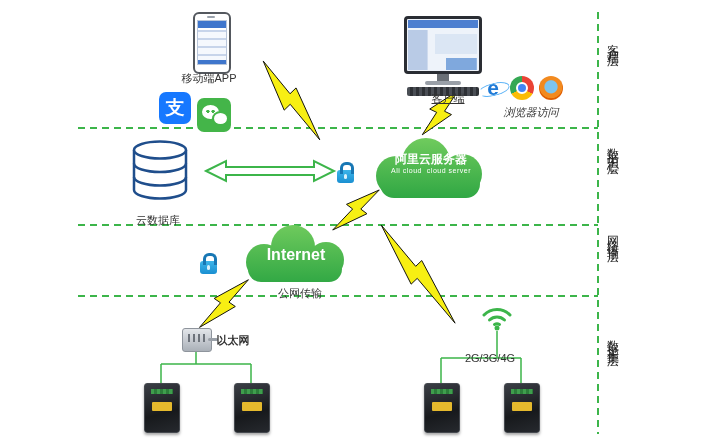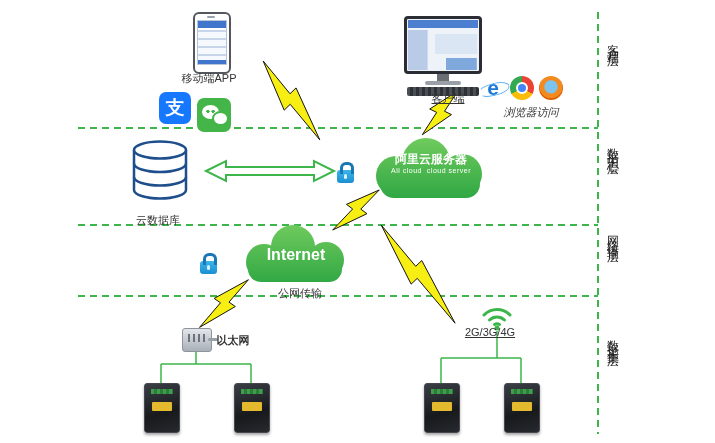--- a/index.html
+++ b/index.html
@@ -191,21 +191,21 @@
 
   <div class="abs ethernet-icon"></div>
   <div class="small-label" style="left:211px;top:334px;width:44px;font-weight:bold;">以太网</div>
 
   <svg class="abs wifi" viewBox="0 0 34 34" xmlns="http://www.w3.org/2000/svg">
     <path d="M4 17 A 18 18 0 0 1 30 17" fill="none" stroke="#3cb54a" stroke-width="3" stroke-linecap="round"></path>
     <path d="M9.5 22 A 11 11 0 0 1 24.5 22" fill="none" stroke="#3cb54a" stroke-width="3" stroke-linecap="round"></path>
     <path d="M14.5 26.5 A 4.5 4.5 0 0 1 19.5 26.5" fill="none" stroke="#3cb54a" stroke-width="3" stroke-linecap="round"></path>
     <circle cx="17" cy="30" r="2.5" fill="#3cb54a"></circle>
   </svg>
-  <div class="small-label" style="left:458px;top:326px;width:64px;text-decoration:underline;">2G/3G/4G</div>
+  <div class="small-label" style="left:458px;top:352px;width:64px;">2G/3G/4G</div>
 
   <div class="device" style="left:144px;top:383px;"></div>
   <div class="device" style="left:234px;top:383px;"></div>
   <div class="device" style="left:424px;top:383px;"></div>
   <div class="device" style="left:504px;top:383px;"></div>
 
   <div class="layer-label" style="top:34px;">客户端层</div>
   <div class="layer-label" style="top:138px;">数据中心层</div>
   <div class="layer-label" style="top:226px;">网络传输层</div>
   <div class="layer-label" style="top:330px;">数据采集层</div>

